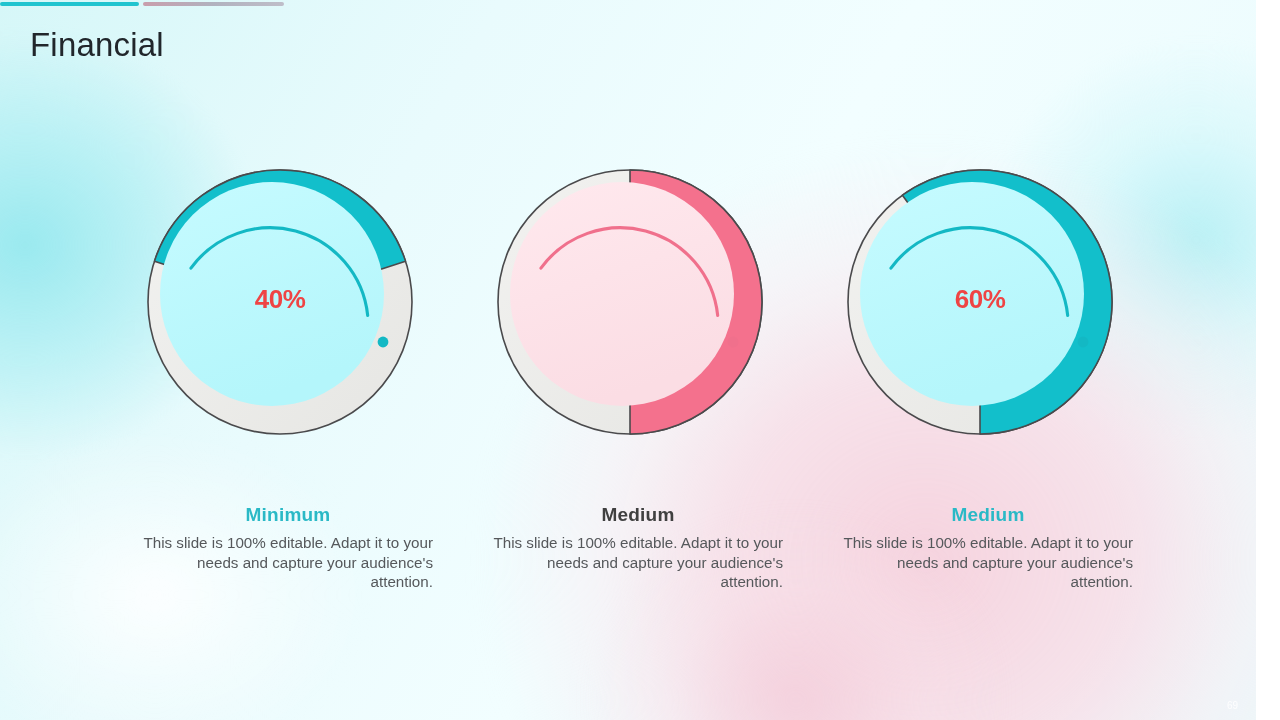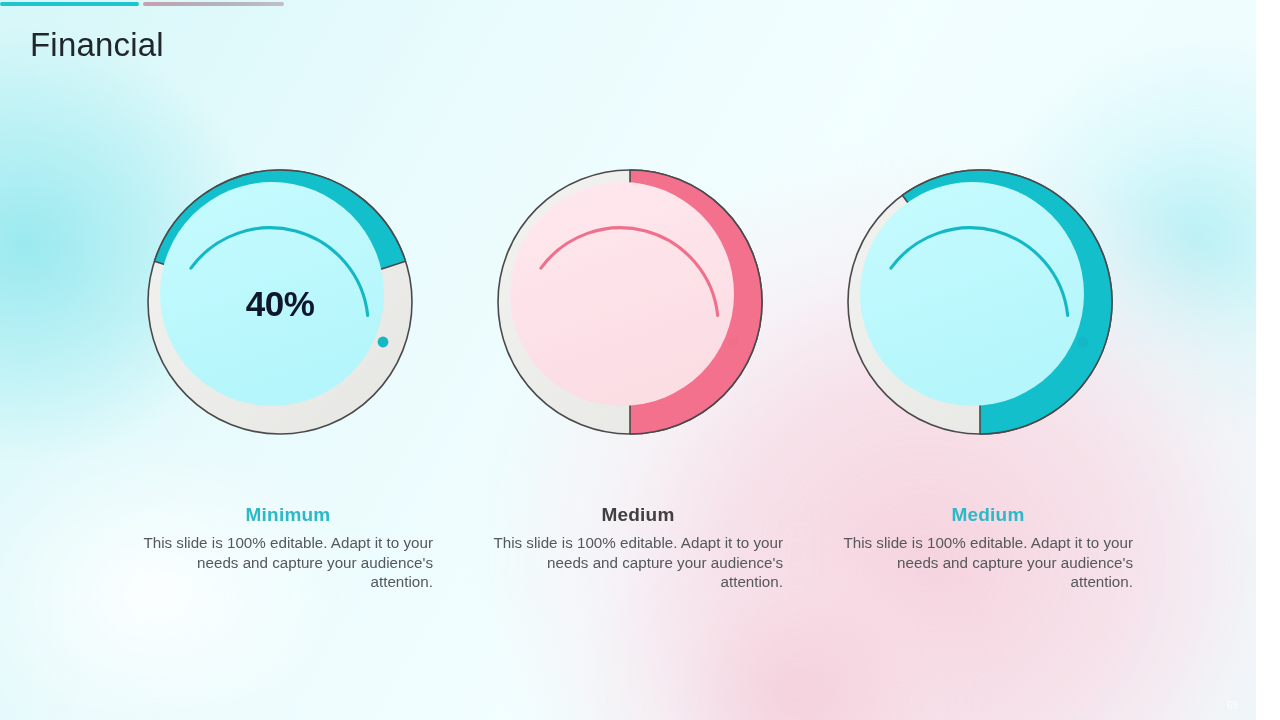--- a/index.html
+++ b/index.html
@@ -104,23 +104,23 @@
     height: 272px;
   }
   .gauge svg { display: block; overflow: visible; }
 
   .gauge-value {
     position: absolute;
     left: 0;
     top: 116px;
     width: 252px;
     text-align: center;
-    font-size: 35px;
+    font-size: 26px;
     font-weight: bold;
-    color: #0f172a;
+    color: #ef4444;
     letter-spacing: -0.5px;
   }
 
   .card-label {
     margin-top: 64px;
     font-size: 19px;
     font-weight: bold;
     letter-spacing: .2px;
   }
   .card-label.teal { color: #2ab9c6; }
@@ -231,20 +231,21 @@
               <stop offset="100%" stop-color="#e6e6e3"></stop>
             </linearGradient>
           </defs>
           <circle cx="126" cy="134" r="132" fill="url(#trackG3)" stroke="#4a4a4c" stroke-width="1.6"></circle>
 
           <path d="M126 134 L126 2 A132 132 0 1 1 48.43 240.79 Z" transform="rotate(-36 126 134)" fill="#12bfcb" stroke="#4a4a4c" stroke-width="1.6" stroke-linejoin="round"></path>
           <circle cx="118" cy="126" r="112" fill="url(#innerTeal3)"></circle>
           <path d="M33 122 A 98 98 0 0 1 216 122" fill="none" stroke="#13b8c4" stroke-width="3.1" stroke-linecap="round" transform="rotate(15 118 126)"></path>
           <circle cx="229" cy="174" r="5.4" fill="#13b8c4"></circle>
         </svg>
+        <div class="gauge-value">60%</div>
       </div>
       <div class="card-label teal">Medium</div>
       <div class="card-desc">This slide is 100% editable. Adapt it to your needs and capture your audience's attention.</div>
     </div>
 
   </div>
 
   <div class="page-num">69</div>
 
 </div>

